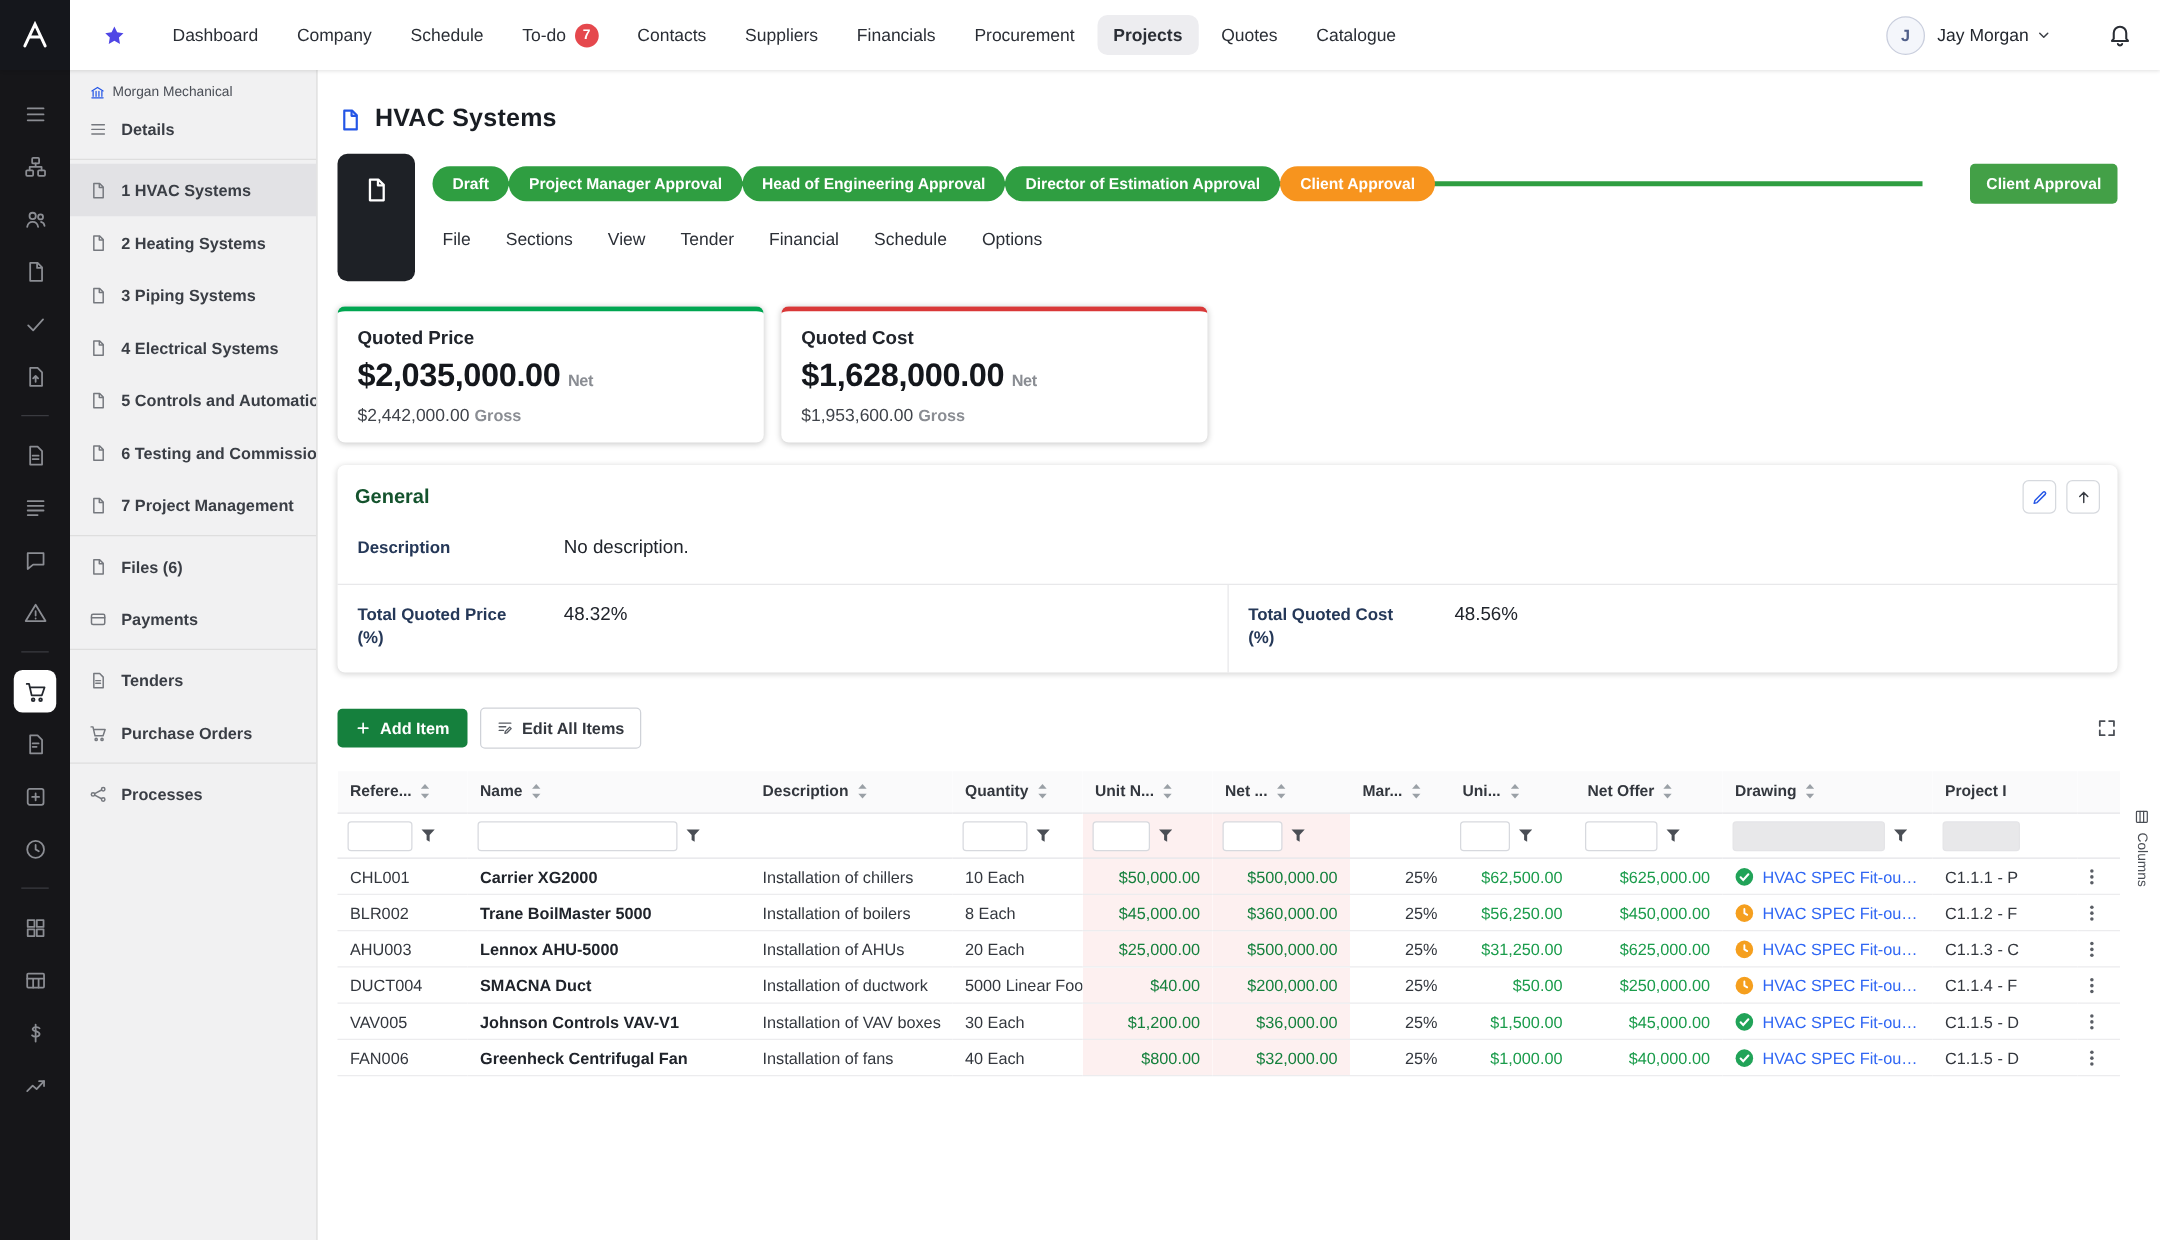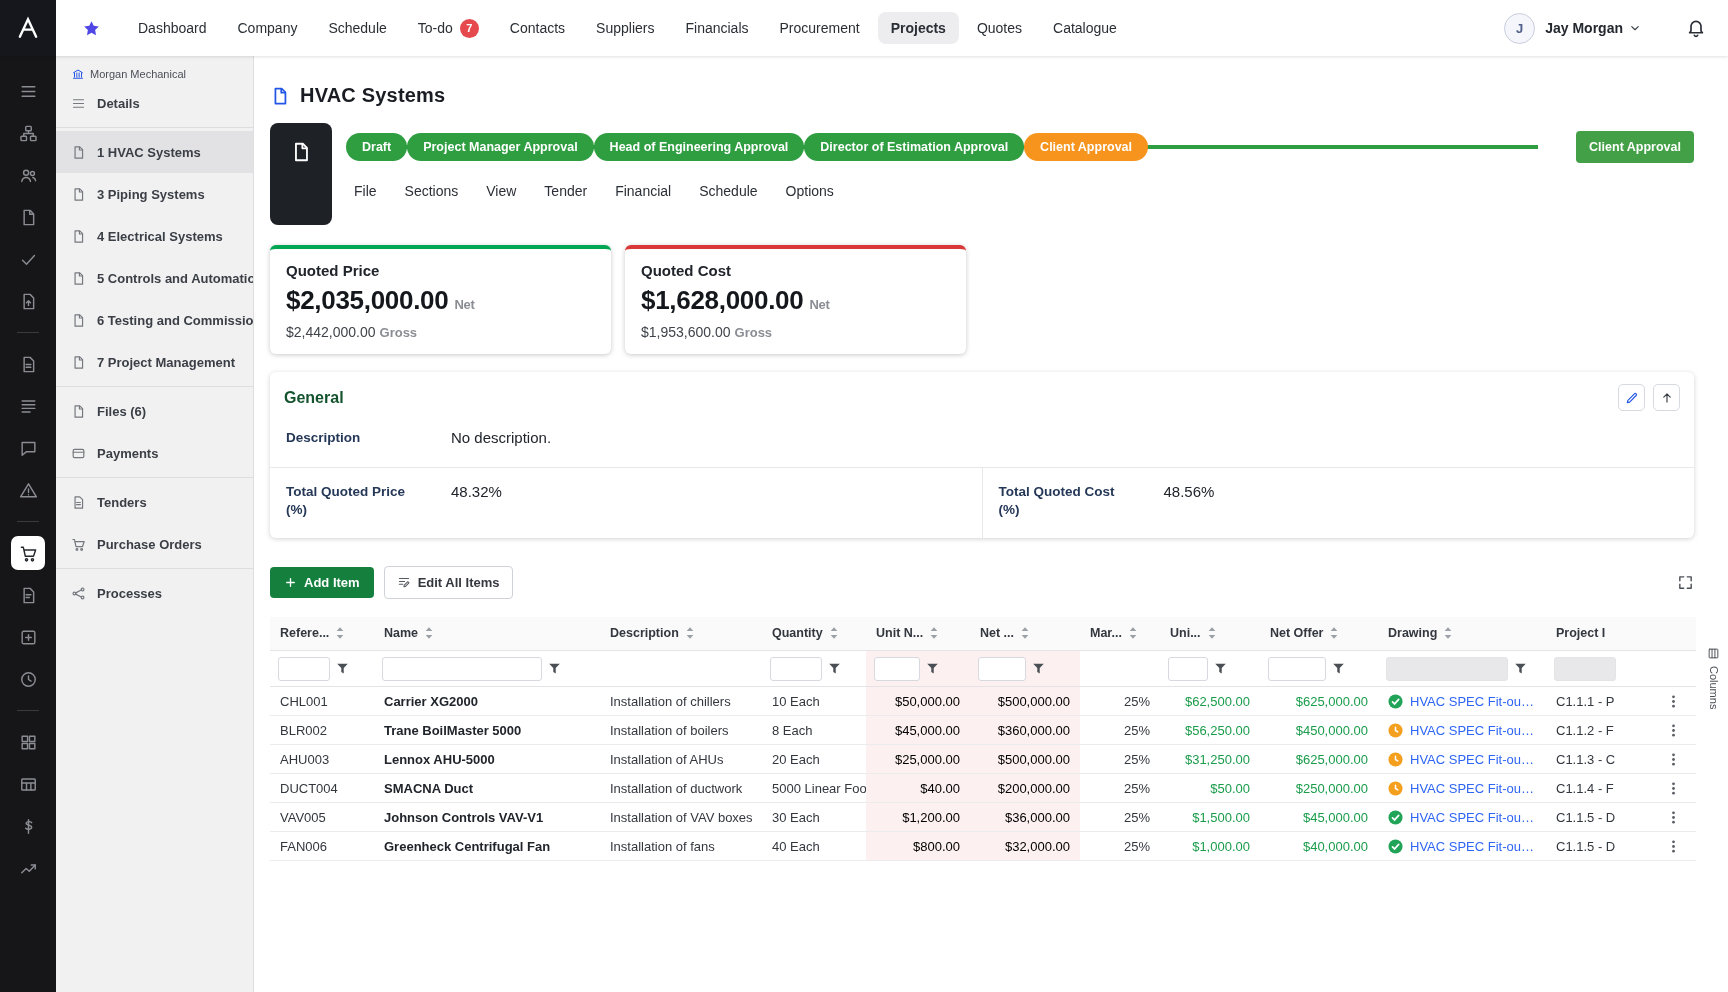--- a/index.html
+++ b/index.html
@@ -14,21 +14,21 @@
 .logo-ic{width:26px;height:26px}
 .fav-star{margin:0 24px 0 26px;cursor:pointer}
 .star-ic{width:19px;height:19px;fill:#4f46e5;stroke:none}
 .nav-items{display:flex;align-items:center;gap:5px}
 .nav-item{display:flex;align-items:center;gap:7px;padding:8px 13px;font-size:14px;font-weight:500;color:#2a2e35;border-radius:8px;cursor:pointer;white-space:nowrap}
 .nav-item[data-active="true"]{background:#ededf0;font-weight:600}
 .nav-badge{min-width:19px;height:19px;border-radius:10px;background:#e5484d;color:#fff;font-size:11px;font-weight:700;display:flex;align-items:center;justify-content:center;padding:0 5px}
 .nav-badge:empty{display:none}
 .topnav-right{margin-left:auto;display:flex;align-items:center;padding-right:22px}
 .avatar{width:31px;height:31px;border-radius:50%;border:1px solid #c9cedd;background:#f4f6fb;color:#51608a;display:flex;align-items:center;justify-content:center;font-size:13px;font-weight:700;cursor:pointer}
-.username{display:flex;align-items:center;gap:5px;margin-left:10px;font-size:14px;font-weight:700;color:#23272e;cursor:pointer}
+.username{display:flex;align-items:center;gap:5px;margin-left:10px;font-size:14px;font-weight:400;color:#23272e;cursor:pointer}
 .chev{width:14px;height:14px;color:#3a3e45}
 .bell{margin-left:44px;color:#2a2e35;cursor:pointer}
 .bell .ic{width:20px;height:20px}
 
 
 .rail{position:fixed;top:56px;left:0;bottom:0;width:56px;background:#161619;display:flex;flex-direction:column;align-items:center;padding-top:18px;z-index:15}
 .rail-item{width:34px;height:34px;margin-bottom:8px;display:flex;align-items:center;justify-content:center;color:#8b8d93;border-radius:7px;cursor:pointer}
 .rail-item .ic{width:19px;height:19px;stroke-width:1.8}
 .rail-item.active{background:#fff;color:#23272e}
 .rail-div{width:22px;height:1px;background:#3a3b40;margin:6px 0 14px}
@@ -103,21 +103,21 @@
 .filters td.pinkbg{background:#fdf0f0}
 .filter-cell{display:flex;align-items:center;gap:6px}
 .filter-input{height:24px;border:1px solid #d7d9de;border-radius:3px;background:#fff;padding:0 6px;font-family:inherit;font-size:12px;flex:none}
 .filter-input.gray{background:#e8e8ea;border-color:#e4e4e7}
 .w40{width:40px}.w46{width:46px}.w48{width:48px}.w52{width:52px}.w58{width:58px}.w62{width:62px}.w122{width:122px}.w160{width:160px}
 .funnel{width:13px;height:13px;fill:#4a4e55;flex:0 0 13px;cursor:pointer}
 tbody td{height:29px;padding:0 10px;border-bottom:1px solid #ececee;color:#33373e}
 tbody tr{cursor:pointer}
 td.namecell{font-weight:700;color:#20242b}
 td.num{text-align:right}
-td.red{color:#000000;background:#fdf0f0}
+td.red{color:#15803d;background:#fdf0f0}
 td.green-v{color:#1a9c4b}
 .draw-cell{display:flex;align-items:center;gap:7px;min-width:0}
 .status{width:15px;height:15px;flex:0 0 15px}
 .status svg{width:15px;height:15px;display:none}
 .status[data-status="approved"] .ic-ok{display:block}
 .status[data-status="pending"] .ic-pend{display:block}
 .draw-link{color:#2f66f4;overflow:hidden;text-overflow:ellipsis;white-space:nowrap;cursor:pointer}
 td.menu-cell{padding:0 4px}
 .dots{width:15px;height:15px;fill:#5a5e65;cursor:pointer}
 .columns-tab{position:absolute;right:-26px;top:30px;display:flex;flex-direction:column;align-items:center;gap:6px;color:#4a4e55;cursor:pointer}
@@ -349,20 +349,27 @@
   <div>
 
       <div class="side-item" data-active="true">
         <svg class="ic" viewBox="0 0 24 24">
           <path d="M6.5 3H14l4.5 4.5V21h-12z"></path>
           <path d="M13.5 3.5V8H18"></path>
         </svg>
         <span>1 HVAC Systems</span>
       </div>
 
+      <div class="side-item">
+        <svg class="ic" viewBox="0 0 24 24">
+          <path d="M6.5 3H14l4.5 4.5V21h-12z"></path>
+          <path d="M13.5 3.5V8H18"></path>
+        </svg>
+        <span>2 Heating Systems</span>
+      </div>
 
       <div class="side-item">
         <svg class="ic" viewBox="0 0 24 24">
           <path d="M6.5 3H14l4.5 4.5V21h-12z"></path>
           <path d="M13.5 3.5V8H18"></path>
         </svg>
         <span>3 Piping Systems</span>
       </div>
 
       <div class="side-item">

